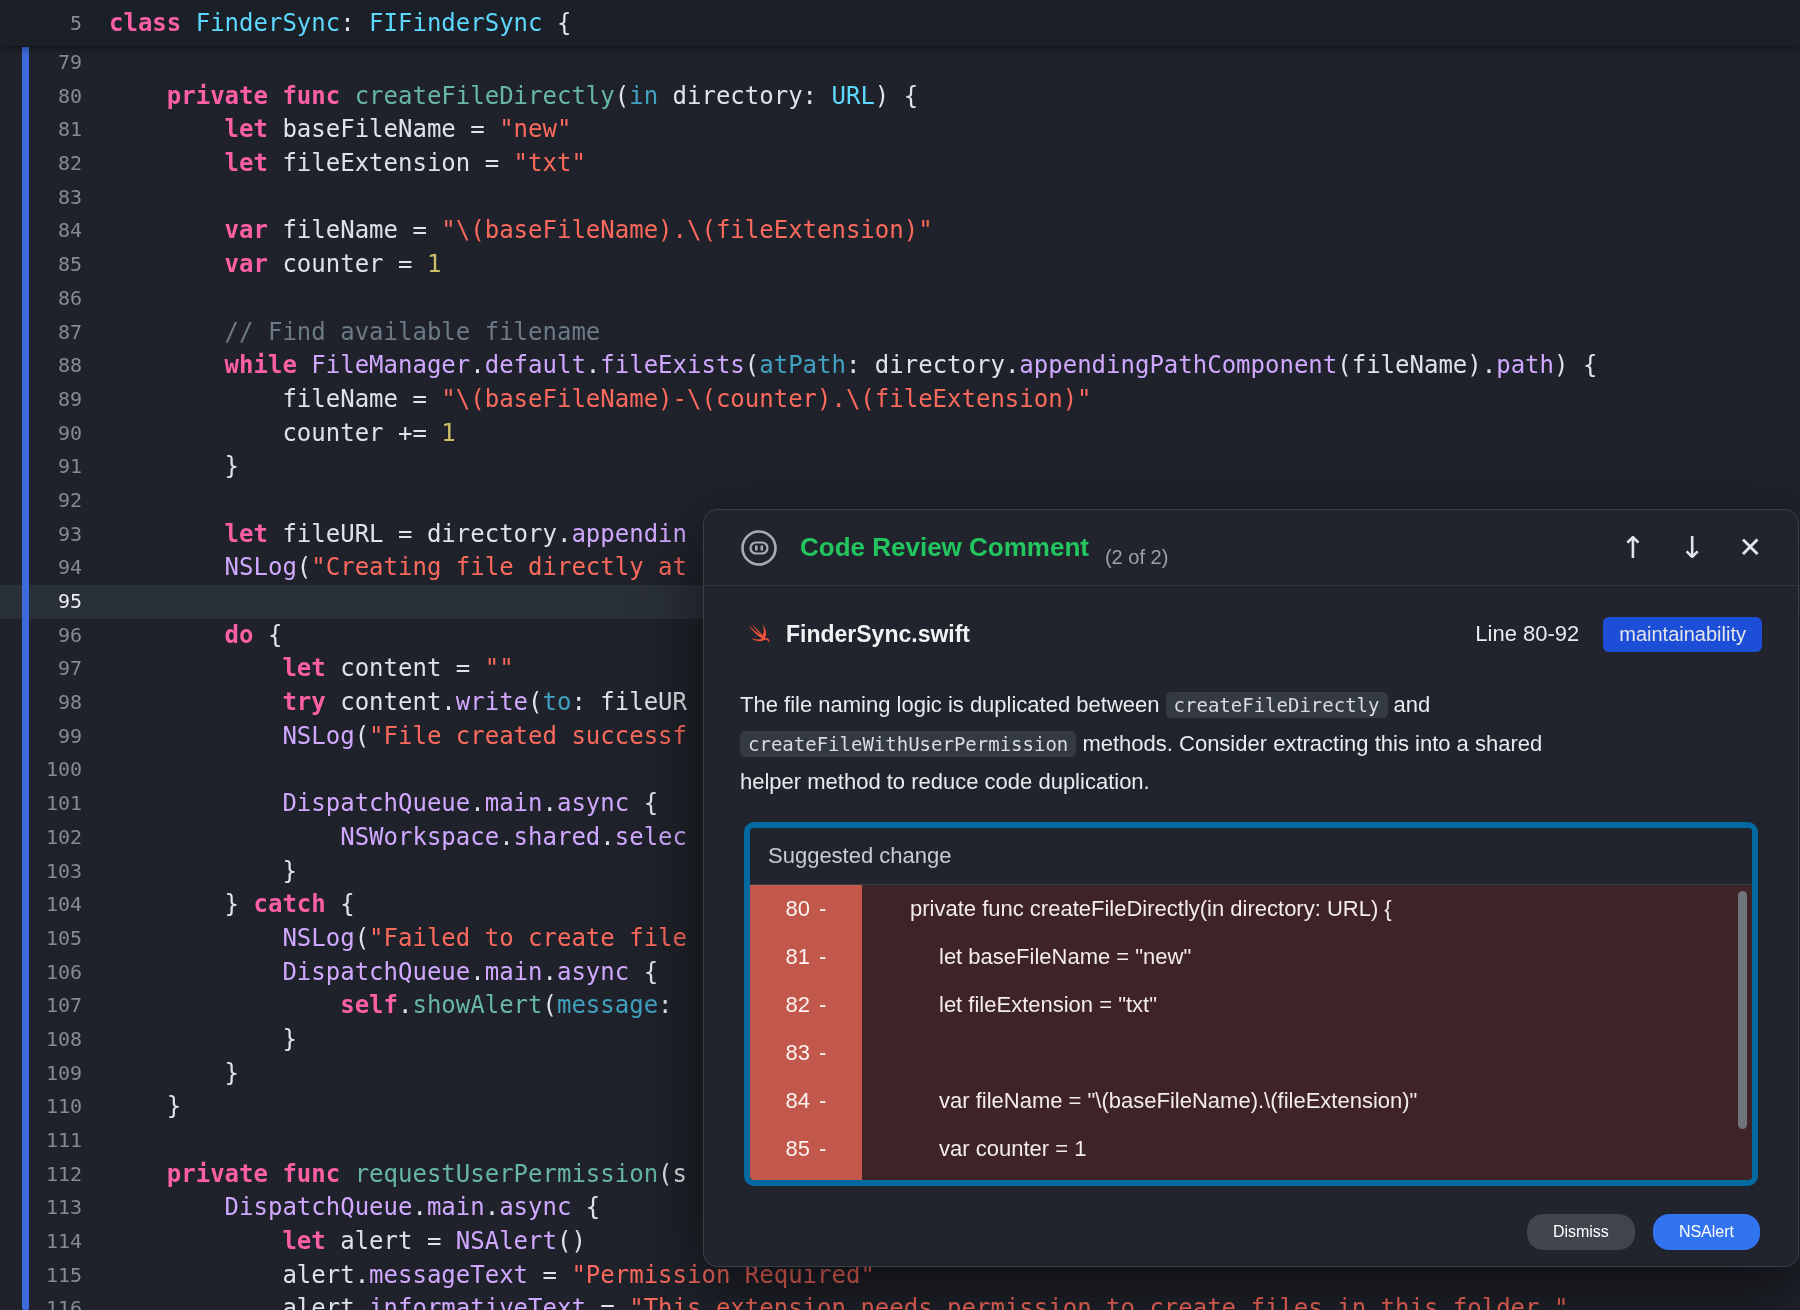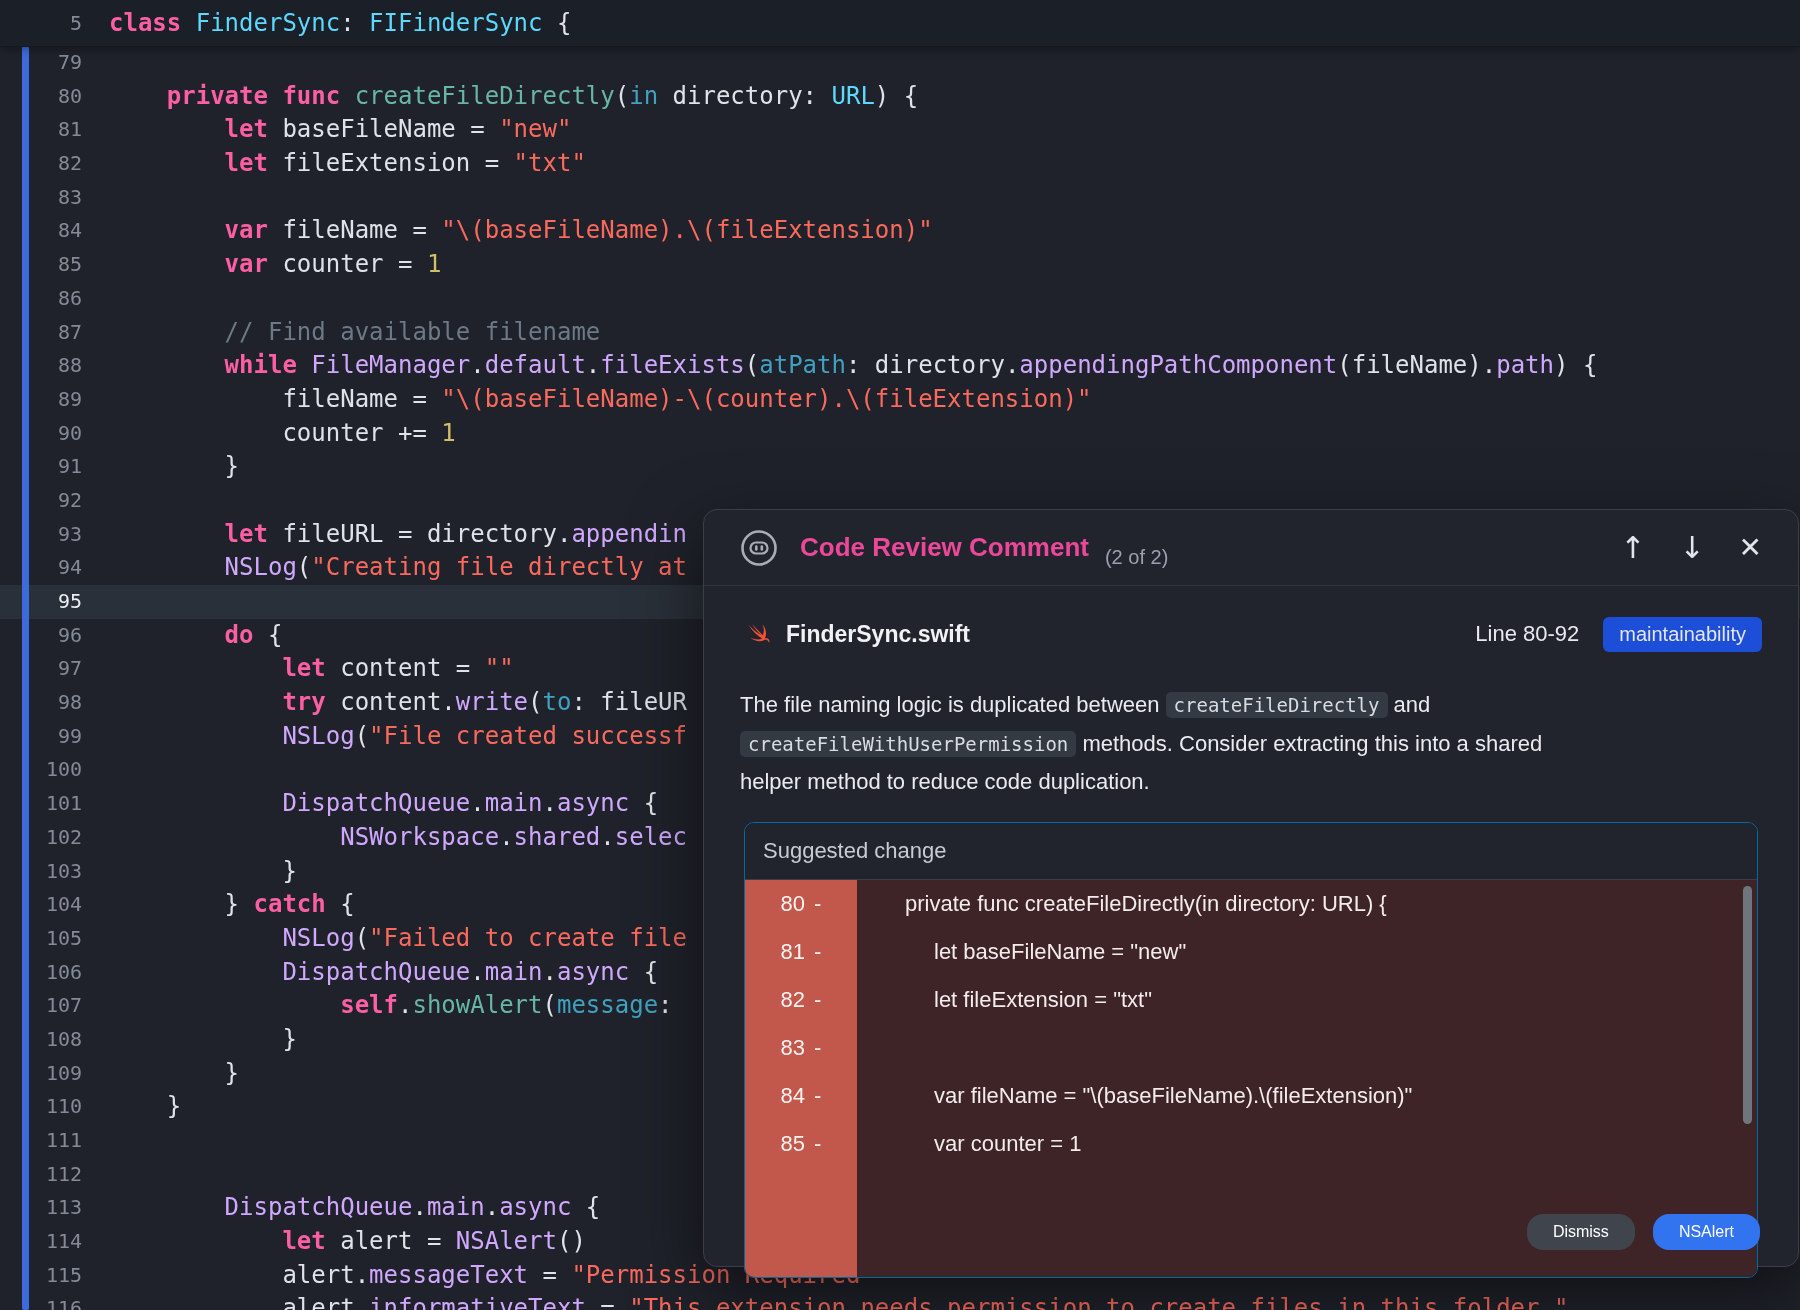--- a/index.html
+++ b/index.html
@@ -40,21 +40,21 @@
     position:absolute;left:703px;top:509px;width:1094px;height:756px;z-index:10;
     background:#21242D;border:1px solid #3A3F47;border-radius:14px;
     box-shadow:0 24px 70px rgba(0,0,0,.55);color:#E9EBEE;
   }
   .popup-header{
     position:absolute;top:0;left:0;right:0;height:76px;
     display:flex;align-items:center;padding:0 36px;box-sizing:border-box;
     border-bottom:1px solid #31353D;
   }
   .bot-icon{flex:none;width:38px;height:38px;margin-right:22px;}
-  .popup-title{font-size:26px;font-weight:bold;color:#ec4899;}
+  .popup-title{font-size:26px;font-weight:bold;color:#22c55e;}
   .popup-counter{margin-left:16px;font-size:20px;color:#9AA1AB;margin-top:20px;}
   .hdr-spacer{flex:1;}
   .hdr-btn{flex:none;font-size:30px;color:#E2E5E9;margin-left:34px;cursor:default;
     line-height:1;font-family:"DejaVu Sans",sans-serif;}
   .hdr-btn.close{font-size:28px;}
   .file-row{
     position:absolute;top:100px;left:0;right:0;height:48px;
     display:flex;align-items:center;padding:0 36px;box-sizing:border-box;
   }
   .swift-icon{flex:none;width:30px;height:30px;margin-right:16px;}
@@ -64,22 +64,22 @@
   .badge{background:#1d4ed8;border-radius:6px;padding:6px 16px;font-size:20px;color:#E4E6EA;}
   .comment{
     position:absolute;top:176px;left:36px;right:36px;
     font-size:22px;line-height:38.5px;color:#E9EBEE;
   }
   .chip{
     font-family:"DejaVu Sans Mono",monospace;font-size:19px;
     background:#343A44;border-radius:5px;padding:2px 8px;color:#D9DCE0;
   }
   .suggest-box{
-    position:absolute;left:40px;top:312px;width:1014px;height:456px;
-    border:1px solid #0369a1;border-radius:10px;overflow:hidden;box-sizing:border-box;
+    position:absolute;left:40px;top:312px;width:1014px;height:364px;
+    border:6px solid #0369a1;border-radius:10px;overflow:hidden;box-sizing:border-box;
   }
   .suggest-header{
     height:56px;display:flex;align-items:center;padding-left:18px;
     font-size:22px;color:#C8CCD2;border-bottom:1px solid #3A3F47;background:#21242D;
   }
   .diff-area{position:absolute;top:57px;left:0;right:0;bottom:0;background:#3E2427;}
   .diff-gutter-col{position:absolute;left:0;top:0;bottom:0;width:112px;background:#C2574B;}
   .diff-rows{position:absolute;left:0;top:0;right:0;}
   .diff-row{display:flex;height:48px;align-items:center;}
   .diff-gut{flex:none;width:112px;display:flex;align-items:center;justify-content:center;
@@ -225,20 +225,21 @@
       <div class="line">
         <span class="gut">110</span>
         <span class="codetxt"><span class="tok-pl">    }</span></span>
       </div>
       <div class="line">
         <span class="gut">111</span>
         <span class="codetxt"></span>
       </div>
       <div class="line">
         <span class="gut">112</span>
+        <span class="codetxt"><span class="tok-pl">    </span><span class="tok-kw">private</span><span class="tok-pl"> </span><span class="tok-kw">func</span><span class="tok-pl"> </span><span class="tok-fn">requestUserPermission</span><span class="tok-pl">(s</span></span>
       </div>
       <div class="line">
         <span class="gut">113</span>
         <span class="codetxt"><span class="tok-pl">        </span><span class="tok-sdk">DispatchQueue</span><span class="tok-pl">.</span><span class="tok-sdk">main</span><span class="tok-pl">.</span><span class="tok-sdk">async</span><span class="tok-pl"> {</span></span>
       </div>
       <div class="line">
         <span class="gut">114</span>
         <span class="codetxt"><span class="tok-pl">            </span><span class="tok-kw">let</span><span class="tok-pl"> alert = </span><span class="tok-sdk">NSAlert</span><span class="tok-pl">()</span></span>
       </div>
       <div class="line">

